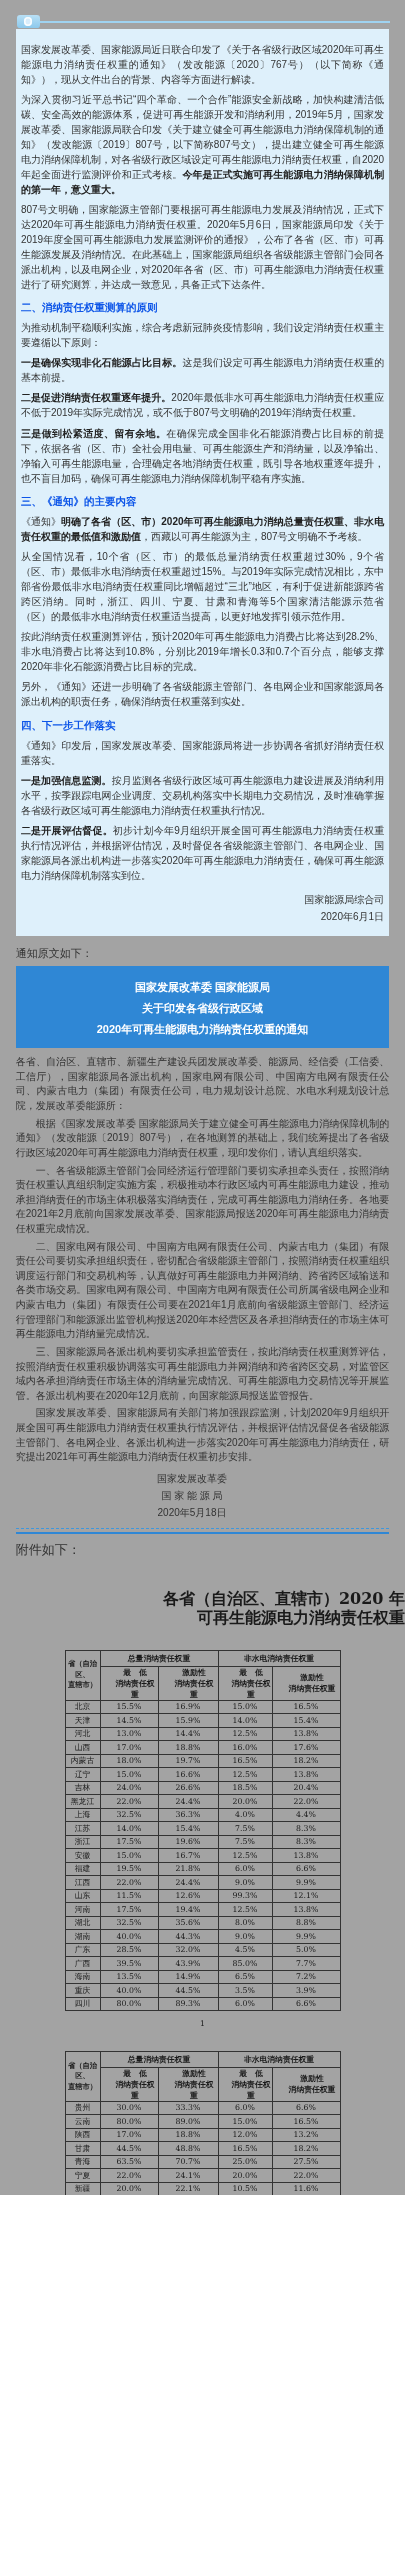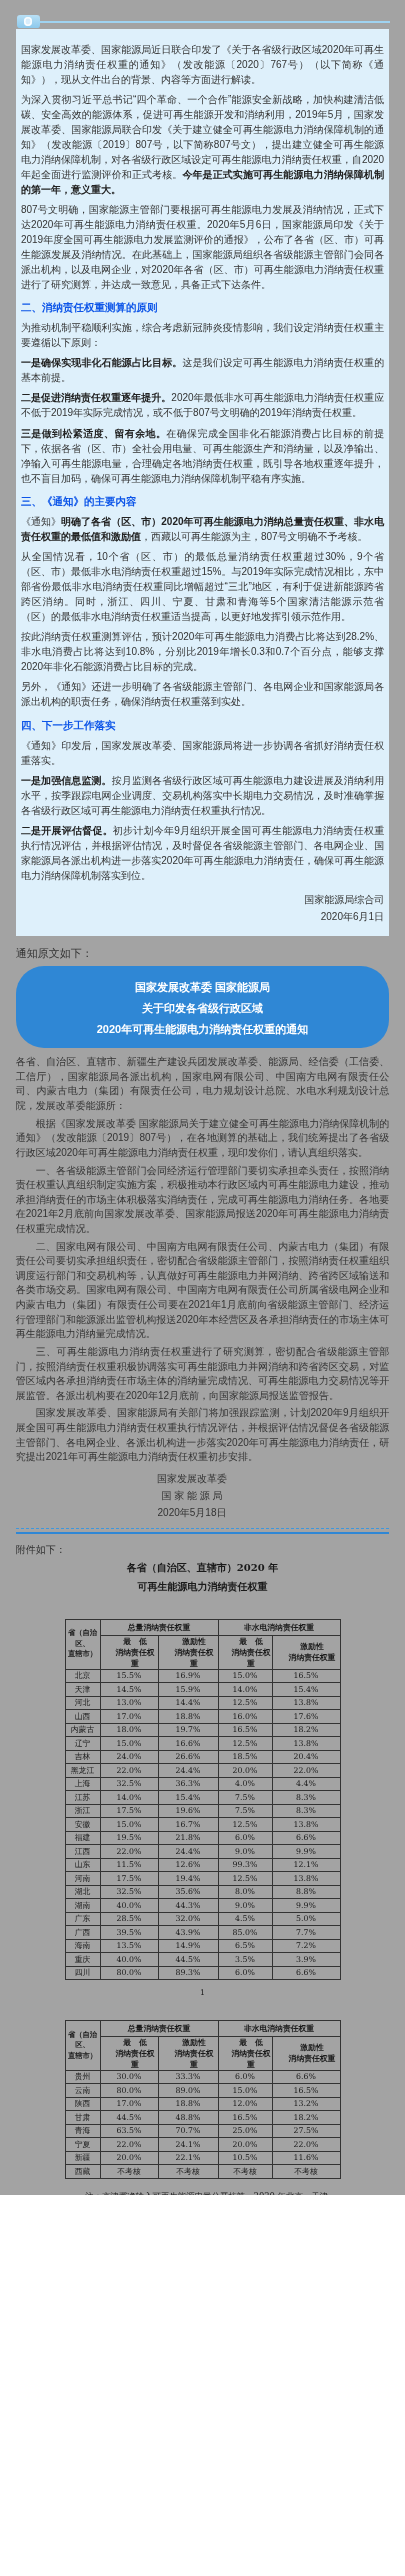--- a/index.html
+++ b/index.html
@@ -24,37 +24,37 @@
   .card{margin:29px 15.7px 0 15.7px;background:var(--card-bg);padding:12.5px 5.2px 10.5px 5.2px;}
   .card p{font-size:10px;line-height:15px;margin:0 0 5.2px 0;text-align:justify;}
   .card p:first-child{margin-top:0;}
   .card h2{color:var(--heading-blue);font-size:10.5px;line-height:14.6px;margin:8.4px 0 5.2px 0;font-weight:bold;}
   .card b{color:#222;}
   .card-sig{margin-top:8.4px;text-align:right;}
   .card-sig div{font-size:10px;line-height:17px;}
 
   .notice-label{margin:10.5px 15.7px 5.2px 15.7px;font-size:11px;line-height:14.6px;}
 
-  .notice-header{margin:0 15.7px;background:var(--notice-bg);color:#fff;text-align:center;padding:10.5px 5.2px 8.4px 5.2px;border-radius:28px;}
+  .notice-header{margin:0 15.7px;background:var(--notice-bg);color:#fff;text-align:center;padding:10.5px 5.2px 8.4px 5.2px;}
   .notice-header .hl{font-size:11px;font-weight:bold;line-height:21px;}
   .notice-header .num{font-size:10.5px;line-height:23px;}
 
   .notice-body{margin:7.3px 15.7px 0 15.7px;}
   .notice-body p{font-size:10px;line-height:14.6px;margin:0 0 3.1px 0;text-align:justify;}
   .notice-body p.ind{text-indent:2em;}
   .notice-sig{margin:5.2px 21px 0 0;text-align:center;}
   .notice-sig div{font-size:10px;line-height:17px;}
 
   .divider-dashed{margin:7.3px 15.7px 0 15.7px;border-top:1px dashed var(--dashed-blue);}
   .divider-solid{margin:2.6px 15.7px 0 15.7px;border-top:2.1px solid var(--divider-blue);}
 
-  .attach-label{margin:9.4px 15.7px 0 15.7px;font-size:10px;line-height:14.6px;}
+  .attach-label{margin:9.4px 15.7px 0 15.7px;font-size:13px;line-height:14.6px;}
 
   .attach{font-family:"DejaVu Serif","Liberation Serif",serif;color:#1a1a1a;}
-  .attach-title{text-align:center;font-weight:bold;font-size:10px;line-height:19px;}
+  .attach-title{margin-top:31px;text-align:right;font-weight:bold;font-size:16px;line-height:19px;}
 
   table.weights{border-collapse:collapse;margin:23px auto 8px auto;table-layout:fixed;border:1px solid #333;}
   table.weights th,table.weights td{border:0.5px solid #333;text-align:center;vertical-align:middle;
     font-size:7.8px;padding:0 1px;}
   table.weights th{font-weight:bold;}
   table.weights .grow{height:15.7px;}
   table.weights .sub div{line-height:11px;padding-left:12px;}
   table.weights .sub{height:23px;}
   table.weights td{height:12.5px;font-size:7.8px;}
   .corner div{line-height:10.5px;font-size:7.3px;}
@@ -107,21 +107,21 @@
         <div class="hl">关于印发各省级行政区域</div>
         <div class="hl">2020年可再生能源电力消纳责任权重的通知</div>
       </div>
   </div>
 
   <div class="notice-body">
       <p>各省、自治区、直辖市、新疆生产建设兵团发展改革委、能源局、经信委（工信委、工信厅），国家能源局各派出机构，国家电网有限公司、中国南方电网有限责任公司、内蒙古电力（集团）有限责任公司，电力规划设计总院、水电水利规划设计总院，发展改革委能源所：</p>
       <p class="ind">根据《国家发展改革委 国家能源局关于建立健全可再生能源电力消纳保障机制的通知》（发改能源〔2019〕807号），在各地测算的基础上，我们统筹提出了各省级行政区域2020年可再生能源电力消纳责任权重，现印发你们，请认真组织落实。</p>
       <p class="ind">一、各省级能源主管部门会同经济运行管理部门要切实承担牵头责任，按照消纳责任权重认真组织制定实施方案，积极推动本行政区域内可再生能源电力建设，推动承担消纳责任的市场主体积极落实消纳责任，完成可再生能源电力消纳任务。各地要在2021年2月底前向国家发展改革委、国家能源局报送2020年可再生能源电力消纳责任权重完成情况。</p>
       <p class="ind">二、国家电网有限公司、中国南方电网有限责任公司、内蒙古电力（集团）有限责任公司要切实承担组织责任，密切配合省级能源主管部门，按照消纳责任权重组织调度运行部门和交易机构等，认真做好可再生能源电力并网消纳、跨省跨区域输送和各类市场交易。国家电网有限公司、中国南方电网有限责任公司所属省级电网企业和内蒙古电力（集团）有限责任公司要在2021年1月底前向省级能源主管部门、经济运行管理部门和能源派出监管机构报送2020年本经营区及各承担消纳责任的市场主体可再生能源电力消纳量完成情况。</p>
-      <p class="ind">三、可再生能源电力消纳责任权重进行了研究测算，密切配合省级能源主管部门，按照消纳责任权重积极协调落实可再生能源电力并网消纳和跨省跨区交易，对监管区域内各承担消纳责任市场主体的消纳量完成情况、可再生能源电力交易情况等开展监管。各派出机构要在2020年12月底前，向国家能源局报送监管报告。</p>
+      <p class="ind">三、国家能源局各派出机构要切实承担监管责任，按此消纳责任权重测算评估，按照消纳责任权重积极协调落实可再生能源电力并网消纳和跨省跨区交易，对监管区域内各承担消纳责任市场主体的消纳量完成情况、可再生能源电力交易情况等开展监管。各派出机构要在2020年12月底前，向国家能源局报送监管报告。</p>
       <p class="ind">国家发展改革委、国家能源局有关部门将加强跟踪监测，计划2020年9月组织开展全国可再生能源电力消纳责任权重执行情况评估，并根据评估情况督促各省级能源主管部门、各电网企业、各派出机构进一步落实2020年可再生能源电力消纳责任，研究提出2021年可再生能源电力消纳责任权重初步安排。</p>
     </div>
   <div class="notice-sig">
       <div>国家发展改革委</div>
       <div>国 家 能 源 局</div>
       <div>2020年5月18日</div>
     </div>
 
   <div class="divider-dashed"></div>
   <div class="divider-solid"></div>

